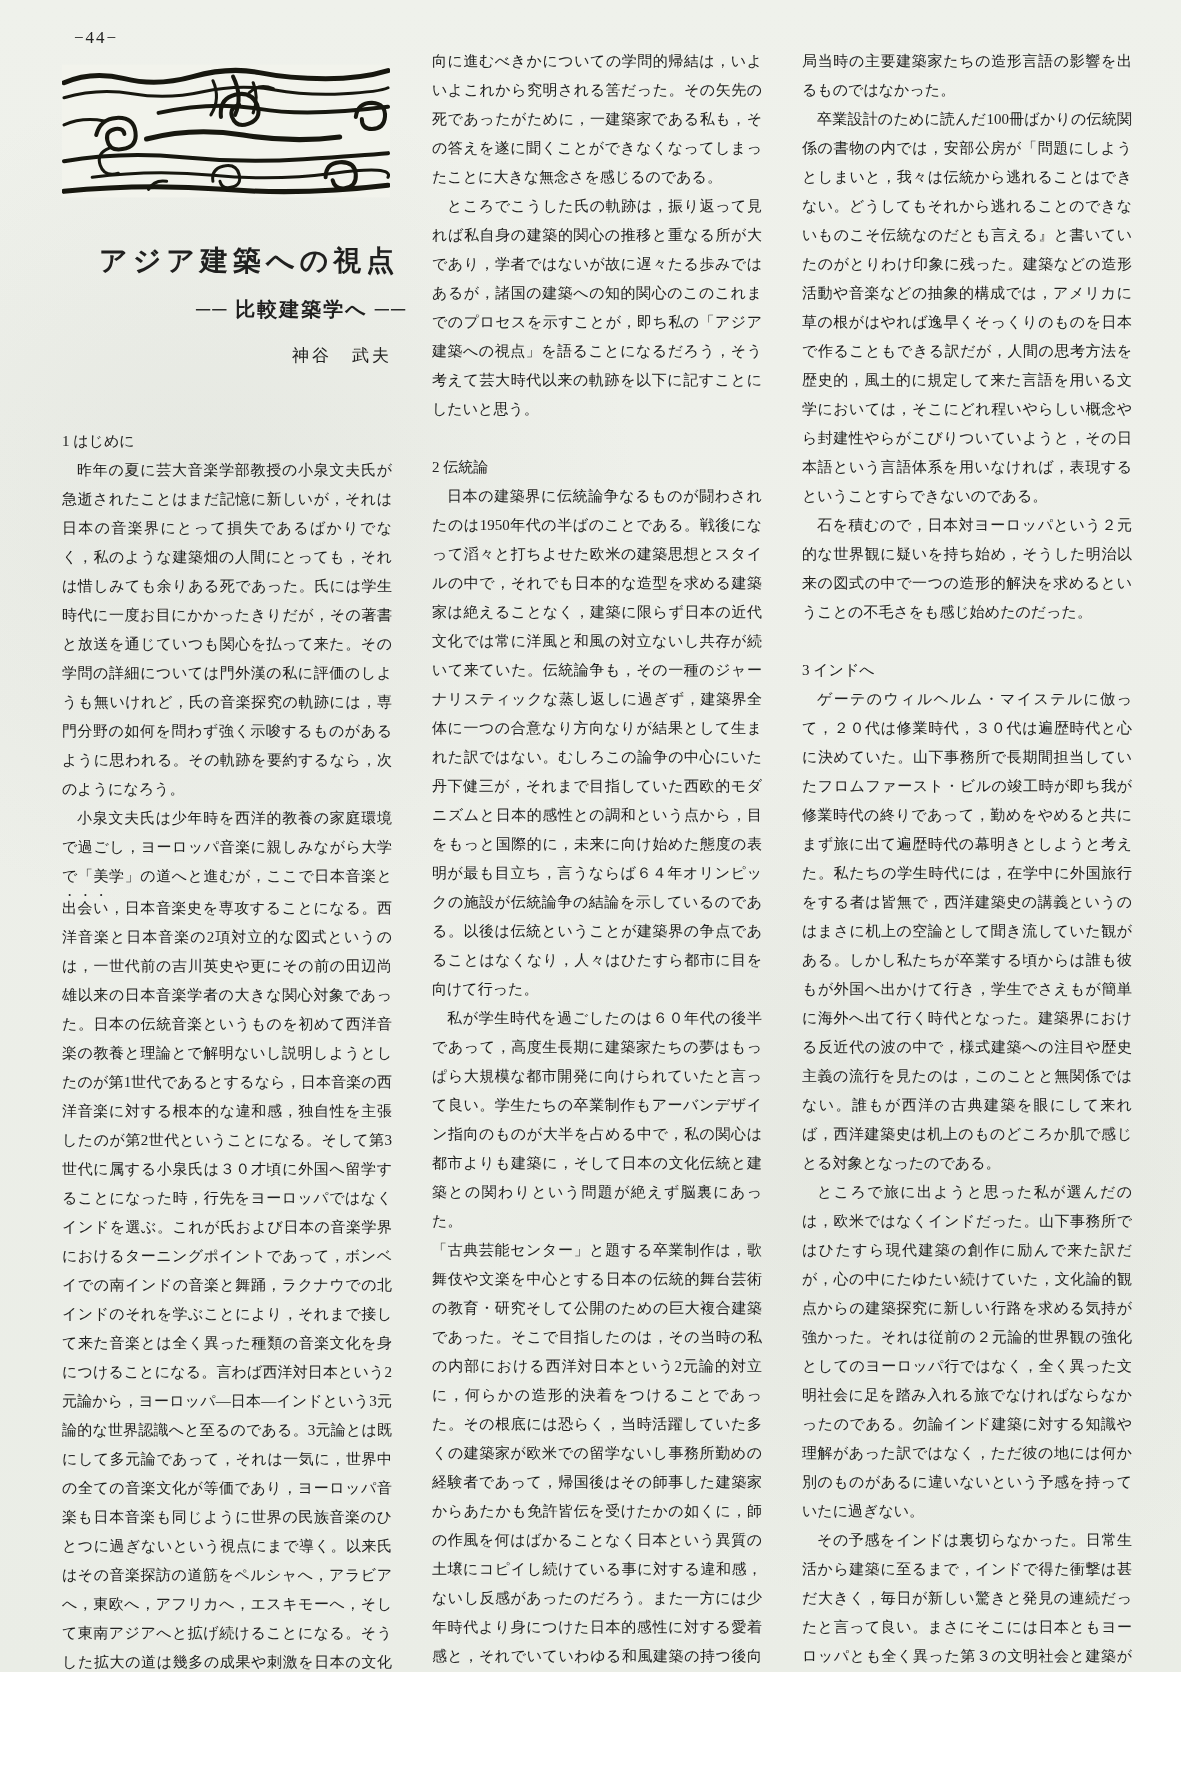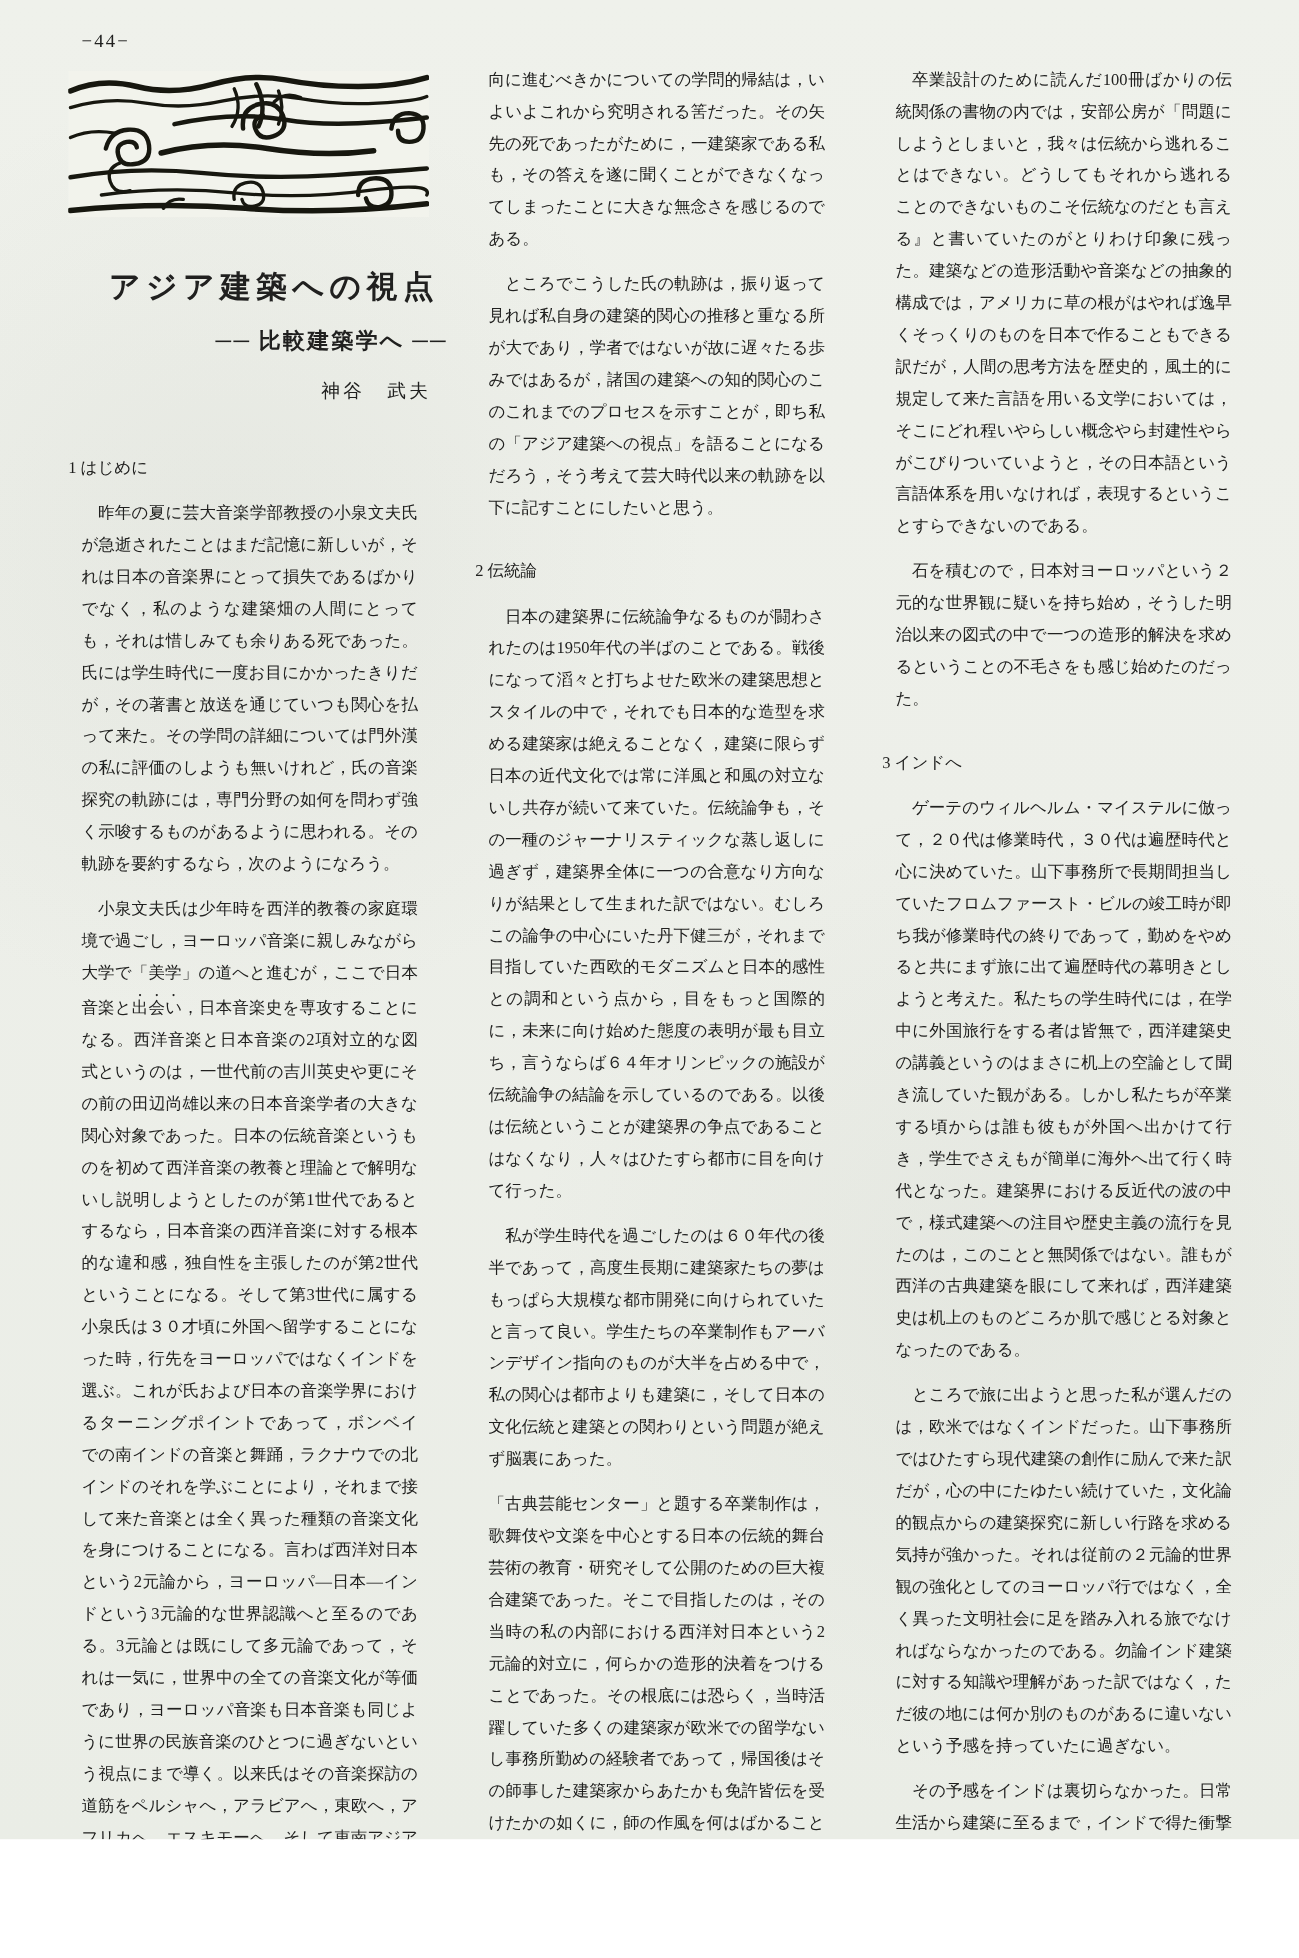--- a/index.html
+++ b/index.html
@@ -18,24 +18,24 @@
   .subtitle{ position:absolute; left:196px; top:296px; font-size:20px; font-weight:600; letter-spacing:2px; white-space:nowrap; }
   .author  { position:absolute; left:292px; top:344px; font-size:17px; letter-spacing:3px; white-space:nowrap; }
   .col {
     position:absolute; width:330px; overflow:hidden;
     font-size:15px; line-height:29px;
     text-align:justify; text-justify:inter-ideograph;
   }
   #col1 { left:62px;  top:412px; height:1312px; }
   #col2 { left:432px; top:47px;  height:1662px; }
   #col3 { left:802px; top:47px;  height:1668px; }
-  .col p { margin:12px; }
+  .col p { margin:0; }
   .col p.ind { text-indent:1em; }
   .col h3 { margin:29px 0 0 0; font-size:15px; font-weight:normal; line-height:29px; }
-  .col h3.first { margin-top:0;font-family:Liberation Serif, serif; }
+  .col h3.first { margin-top:15px;font-family:Liberation Serif, serif; }
   .emph {
     -webkit-text-emphasis:filled dot; -webkit-text-emphasis-position:over right;
     text-emphasis:filled dot; text-emphasis-position:over right;
   }
 </style>
 </head>
 <body>
 
 <div class="page">
 
@@ -79,20 +79,21 @@
   <section class="col" id="col2">
     <p>向に進むべきかについての学問的帰結は，いよいよこれから究明される筈だった。その矢先の死であったがために，一建築家である私も，その答えを遂に聞くことができなくなってしまったことに大きな無念さを感じるのである。</p>
     <p class="ind">ところでこうした氏の軌跡は，振り返って見れば私自身の建築的関心の推移と重なる所が大であり，学者ではないが故に遅々たる歩みではあるが，諸国の建築への知的関心のこのこれまでのプロセスを示すことが，即ち私の「アジア建築への視点」を語ることになるだろう，そう考えて芸大時代以来の軌跡を以下に記すことにしたいと思う。</p>
     <h3>2 伝統論</h3>
     <p class="ind">日本の建築界に伝統論争なるものが闘わされたのは1950年代の半ばのことである。戦後になって滔々と打ちよせた欧米の建築思想とスタイルの中で，それでも日本的な造型を求める建築家は絶えることなく，建築に限らず日本の近代文化では常に洋風と和風の対立ないし共存が続いて来ていた。伝統論争も，その一種のジャーナリスティックな蒸し返しに過ぎず，建築界全体に一つの合意なり方向なりが結果として生まれた訳ではない。むしろこの論争の中心にいた丹下健三が，それまで目指していた西欧的モダニズムと日本的感性との調和という点から，目をもっと国際的に，未来に向け始めた態度の表明が最も目立ち，言うならば６４年オリンピックの施設が伝統論争の結論を示しているのである。以後は伝統ということが建築界の争点であることはなくなり，人々はひたすら都市に目を向けて行った。</p>
     <p class="ind">私が学生時代を過ごしたのは６０年代の後半であって，高度生長期に建築家たちの夢はもっぱら大規模な都市開発に向けられていたと言って良い。学生たちの卒業制作もアーバンデザイン指向のものが大半を占める中で，私の関心は都市よりも建築に，そして日本の文化伝統と建築との関わりという問題が絶えず脳裏にあった。</p>
     <p>「古典芸能センター」と題する卒業制作は，歌舞伎や文楽を中心とする日本の伝統的舞台芸術の教育・研究そして公開のための巨大複合建築であった。そこで目指したのは，その当時の私の内部における西洋対日本という2元論的対立に，何らかの造形的決着をつけることであった。その根底には恐らく，当時活躍していた多くの建築家が欧米での留学ないし事務所勤めの経験者であって，帰国後はその師事した建築家からあたかも免許皆伝を受けたかの如くに，師の作風を何はばかることなく日本という異質の土壌にコピイし続けている事に対する違和感，ないし反感があったのだろう。また一方には少年時代より身につけた日本的感性に対する愛着感と，それでいていわゆる和風建築の持つ後向きの姿勢に対して馴染むことのできない苛立ちもあったことだろう。けれど，そうした造形様式に一つの結論を出すにはあまりに非力であって，結</p>
   </section>
 
   <section class="col" id="col3">
+    <p>局当時の主要建築家たちの造形言語の影響を出るものではなかった。</p>
     <p class="ind">卒業設計のために読んだ100冊ばかりの伝統関係の書物の内では，安部公房が「問題にしようとしまいと，我々は伝統から逃れることはできない。どうしてもそれから逃れることのできないものこそ伝統なのだとも言える』と書いていたのがとりわけ印象に残った。建築などの造形活動や音楽などの抽象的構成では，アメリカに草の根がはやれば逸早くそっくりのものを日本で作ることもできる訳だが，人間の思考方法を歴史的，風土的に規定して来た言語を用いる文学においては，そこにどれ程いやらしい概念やら封建性やらがこびりついていようと，その日本語という言語体系を用いなければ，表現するということすらできないのである。</p>
     <p class="ind">石を積むので，日本対ヨーロッパという２元的な世界観に疑いを持ち始め，そうした明治以来の図式の中で一つの造形的解決を求めるということの不毛さをも感じ始めたのだった。</p>
     <h3>3 インドへ</h3>
     <p class="ind">ゲーテのウィルヘルム・マイステルに倣って，２０代は修業時代，３０代は遍歴時代と心に決めていた。山下事務所で長期間担当していたフロムファースト・ビルの竣工時が即ち我が修業時代の終りであって，勤めをやめると共にまず旅に出て遍歴時代の幕明きとしようと考えた。私たちの学生時代には，在学中に外国旅行をする者は皆無で，西洋建築史の講義というのはまさに机上の空論として聞き流していた観がある。しかし私たちが卒業する頃からは誰も彼もが外国へ出かけて行き，学生でさえもが簡単に海外へ出て行く時代となった。建築界における反近代の波の中で，様式建築への注目や歴史主義の流行を見たのは，このことと無関係ではない。誰もが西洋の古典建築を眼にして来れば，西洋建築史は机上のものどころか肌で感じとる対象となったのである。</p>
     <p class="ind">ところで旅に出ようと思った私が選んだのは，欧米ではなくインドだった。山下事務所ではひたすら現代建築の創作に励んで来た訳だが，心の中にたゆたい続けていた，文化論的観点からの建築探究に新しい行路を求める気持が強かった。それは従前の２元論的世界観の強化としてのヨーロッパ行ではなく，全く異った文明社会に足を踏み入れる旅でなければならなかったのである。勿論インド建築に対する知識や理解があった訳ではなく，ただ彼の地には何か別のものがあるに違いないという予感を持っていたに過ぎない。</p>
     <p class="ind">その予感をインドは裏切らなかった。日常生活から建築に至るまで，インドで得た衝撃は甚だ大きく，毎日が新しい驚きと発見の連続だったと言って良い。まさにそこには日本ともヨーロッパとも全く異った第３の文明社会と建築が眼前に立ち現れたのである。例えばアジャンターやエローラの石窟寺院群は，石を積むので</p>
   </section>
 
 </div>
 

